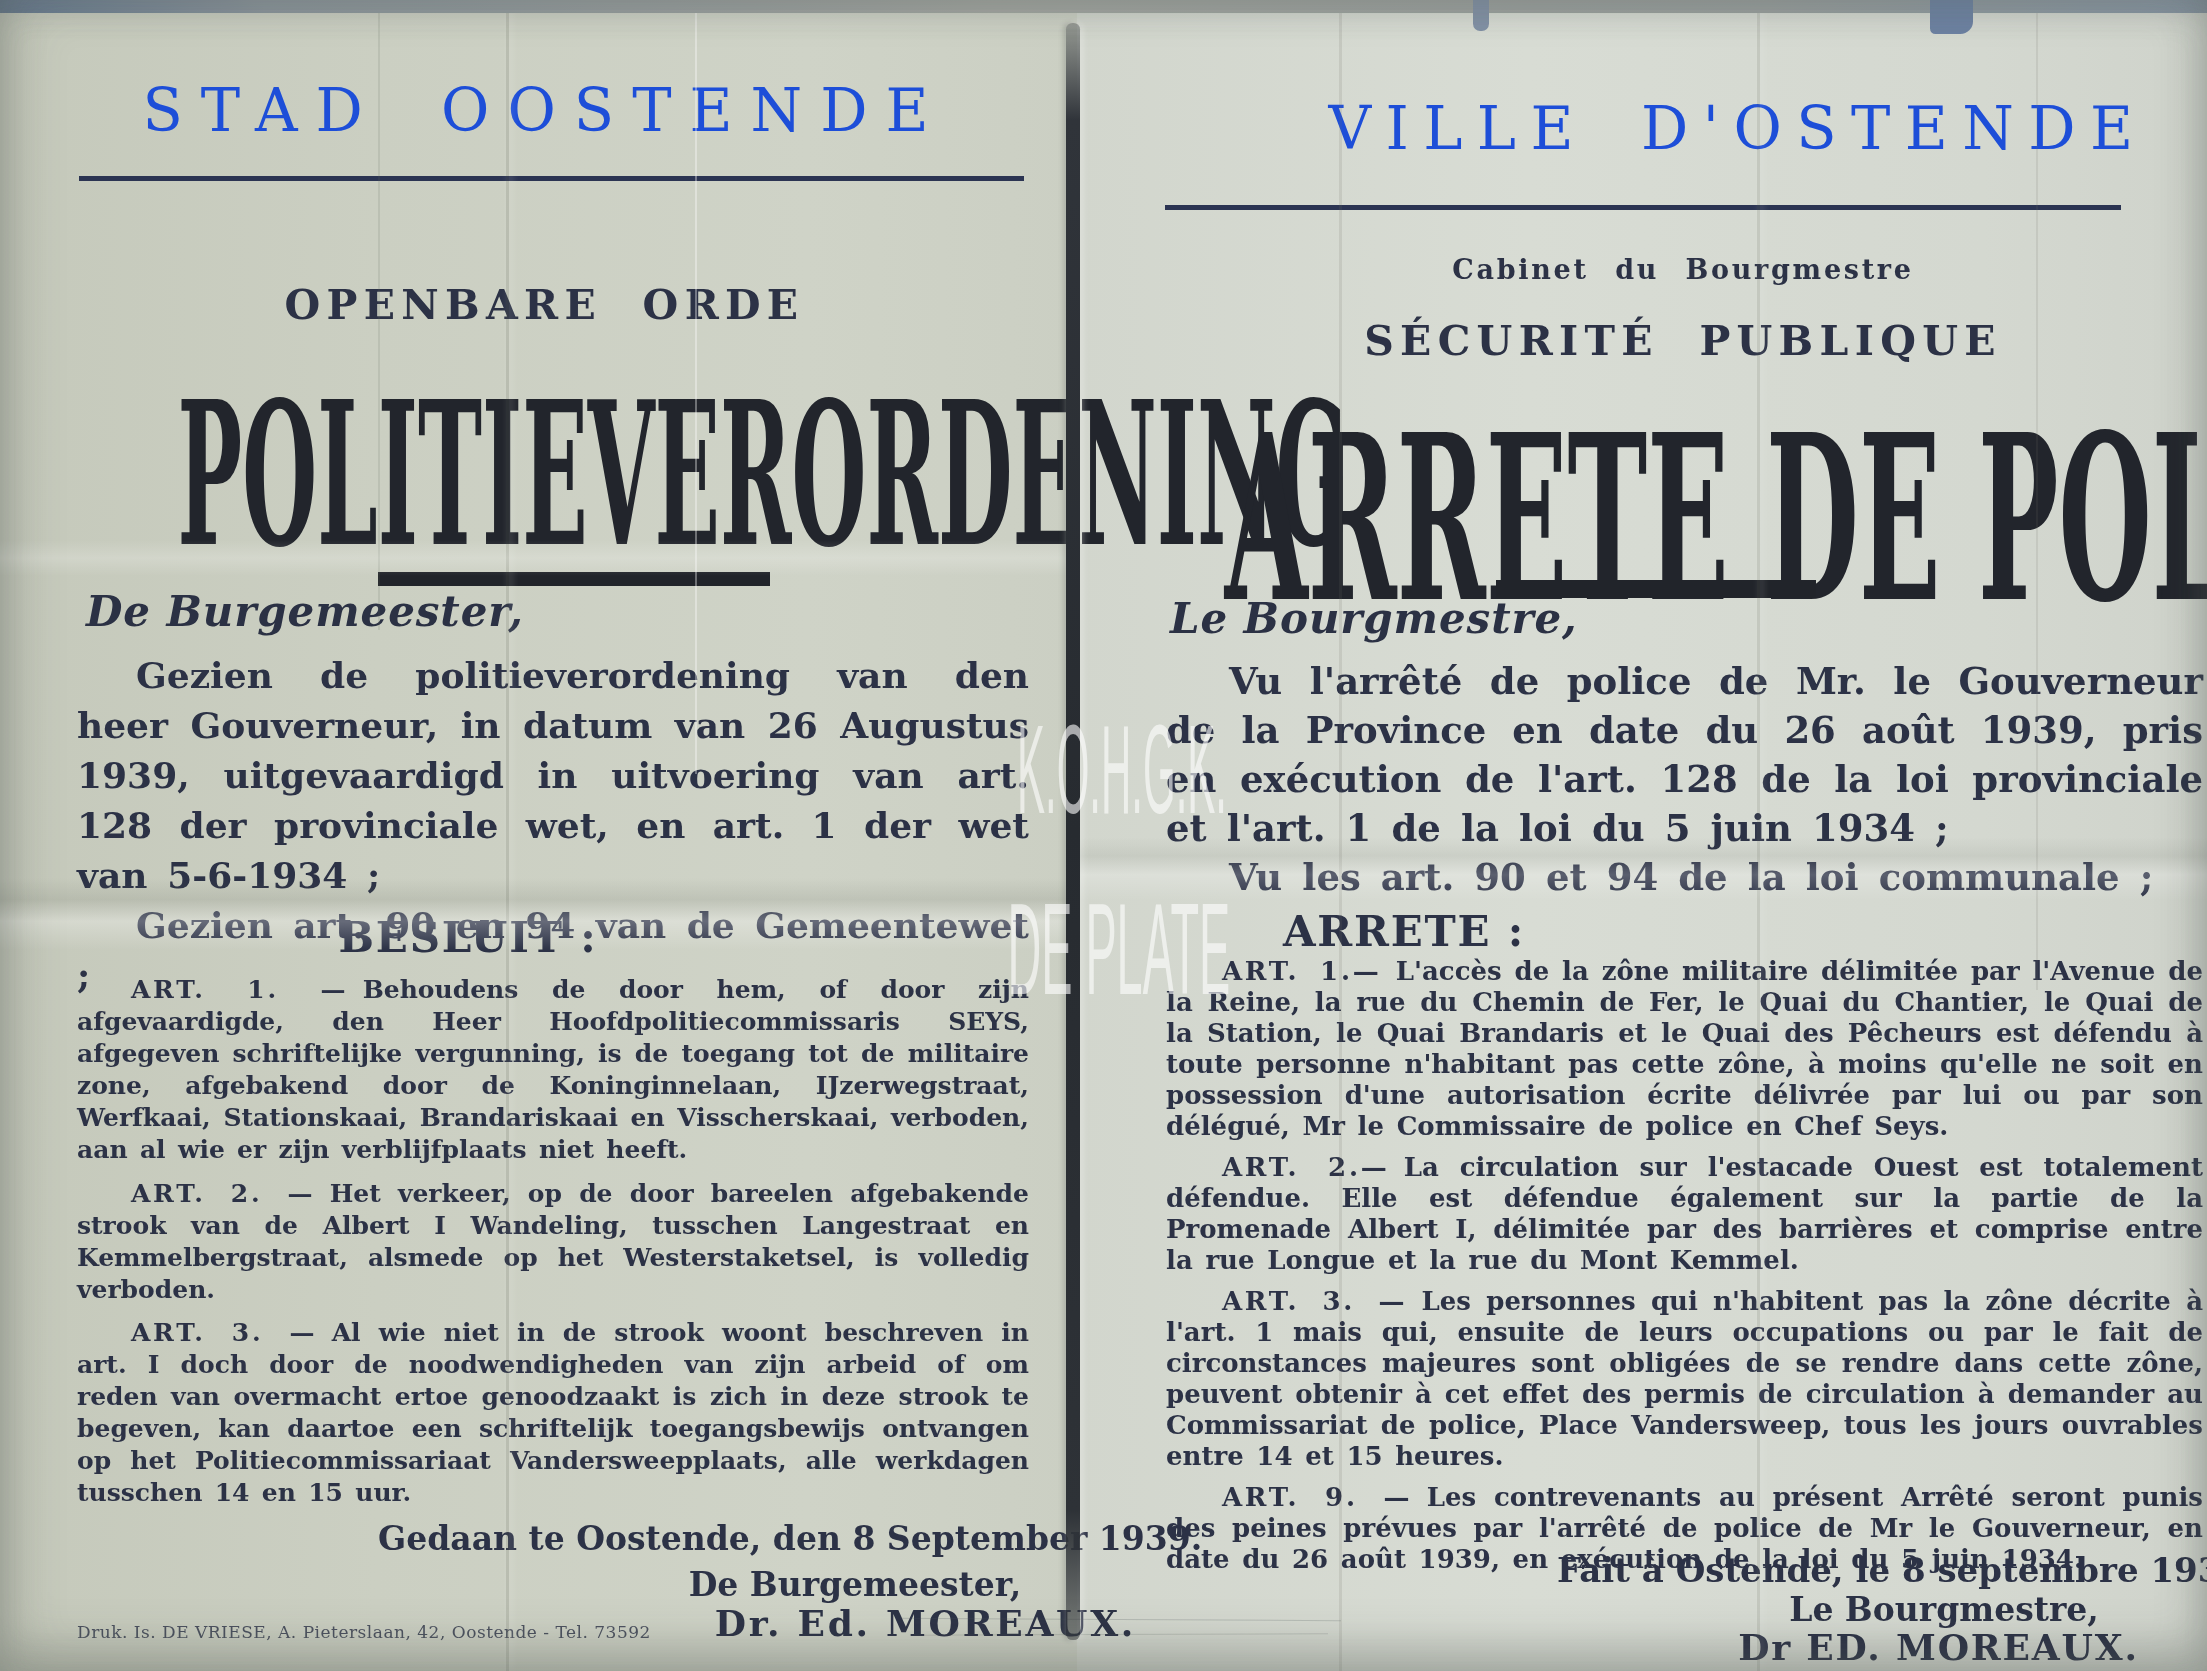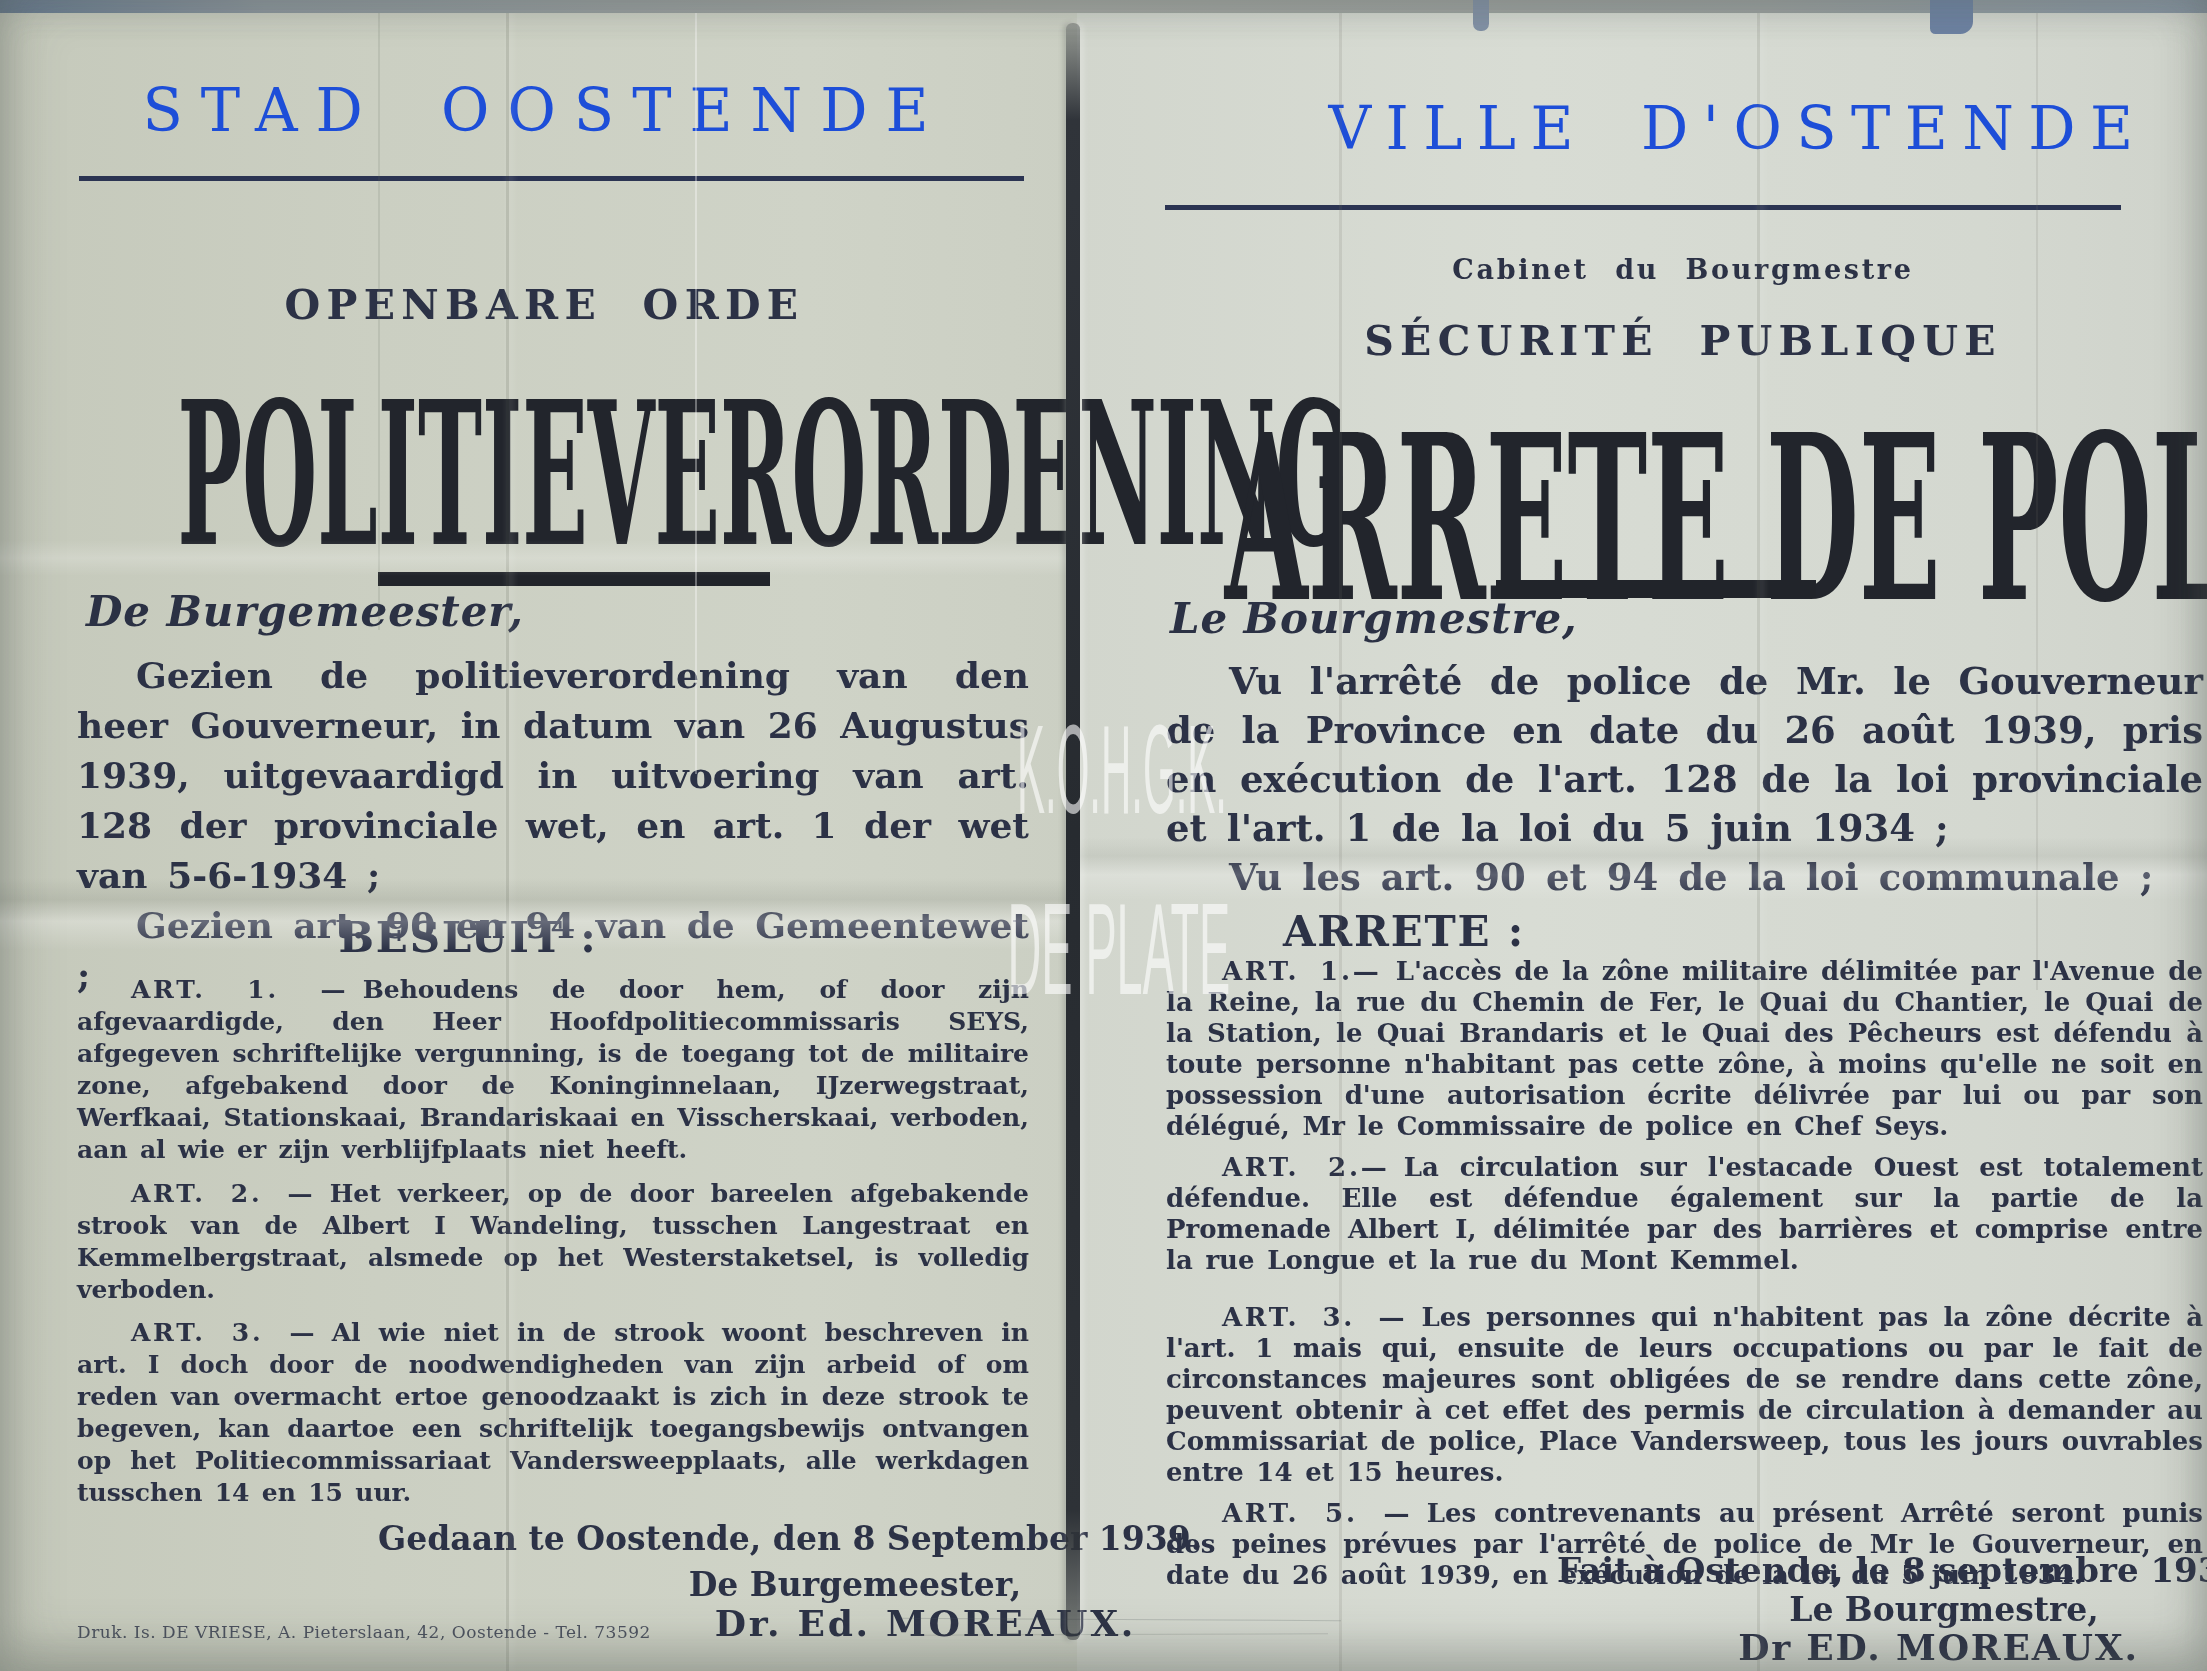--- a/index.html
+++ b/index.html
@@ -109,23 +109,23 @@
 
   <div class="txt preamble" style="left:1166px;top:657px;width:1037px;font-size:37px;line-height:49px;word-spacing:7.2px;">
     <p style="text-indent:63px;">Vu l'arrêté de police de Mr. le Gouverneur de la Province en date du 26 août 1939, pris en exécution de l'art. 128 de la loi provinciale et l'art. 1 de la loi du 5 juin 1934 ;</p>
     <p style="text-indent:63px;">Vu les art. 90 et 94 de la loi communale ;</p>
   </div>
 
   <div class="txt ctr decree" style="left:1143px;top:907px;width:522px;">ARRETE :</div>
 
   <div class="txt articles" style="left:1166px;top:956px;width:1037px;font-size:26px;line-height:31px;word-spacing:3.6px;">
     <p style="margin-bottom:10px;text-indent:56px;"><span class="art-label">ART. 1.—</span><span>L'accès de la zône militaire délimitée par l'Avenue de la Reine, la rue du Chemin de Fer, le Quai du Chantier, le Quai de la Station, le Quai Brandaris et le Quai des Pêcheurs est défendu à toute personne n'habitant pas cette zône, à moins qu'elle ne soit en possession d'une autorisation écrite délivrée par lui ou par son délégué, Mr le Commissaire de police en Chef Seys.</span></p>
-    <p style="margin-bottom:26px;text-indent:56px;"><span class="art-label">ART. 2.—</span><span>La circulation sur l'estacade Ouest est totalement défendue. Elle est défendue également sur la partie de la Promenade Albert I, délimitée par des barrières et comprise entre la rue Longue et la rue du Mont Kemmel.</span></p>
+    <p style="margin-bottom:10px;text-indent:56px;"><span class="art-label">ART. 2.—</span><span>La circulation sur l'estacade Ouest est totalement défendue. Elle est défendue également sur la partie de la Promenade Albert I, délimitée par des barrières et comprise entre la rue Longue et la rue du Mont Kemmel.</span></p>
     <p style="margin-bottom:10px;text-indent:56px;"><span class="art-label">ART. 3. —</span><span>Les personnes qui n'habitent pas la zône décrite à l'art. 1 mais qui, ensuite de leurs occupations ou par le fait de circonstances majeures sont obligées de se rendre dans cette zône, peuvent obtenir à cet effet des permis de circulation à demander au Commissariat de police, Place Vandersweep, tous les jours ouvrables entre 14 et 15 heures.</span></p>
-    <p style="margin-bottom:0;text-indent:56px;"><span class="art-label">ART. 5. —</span><span>Les contrevenants au présent Arrêté seront punis des peines prévues par l'arrêté de police de Mr le Gouverneur, en date du 26 août 1939, en exécution de la loi du 5 juin 1934.</span></p>
+    <p style="margin-bottom:0;text-indent:56px;"><span class="art-label">ART. 9. —</span><span>Les contrevenants au présent Arrêté seront punis des peines prévues par l'arrêté de police de Mr le Gouverneur, en date du 26 août 1939, en exécution de la loi du 5 juin 1934.</span></p>
   </div>
 
   <div class="txt ctr dateline" style="left:1557px;top:1550px;width:630px;font-size:34px;">Fait à  Ostende, le 8 septembre 1939</div>
   <div class="txt ctr sigrole" style="left:1683px;top:1590px;width:522px;font-size:33px;">Le Bourgmestre,</div>
   <div class="txt ctr signame" style="left:1671px;top:1626px;width:535px;font-size:36px;letter-spacing:1.8px;">Dr ED. MOREAUX.</div>
 
   <div class="watermark" style="left:972px;top:698px;width:225px;font-size:70px;transform:scale(.6,1.8);">K.O.H.G.K.</div>
   <div class="watermark" style="left:968px;top:875px;width:225px;font-size:72px;transform:scale(.65,1.8);">DE PLATE</div>
 
   <div class="vignette"></div>

